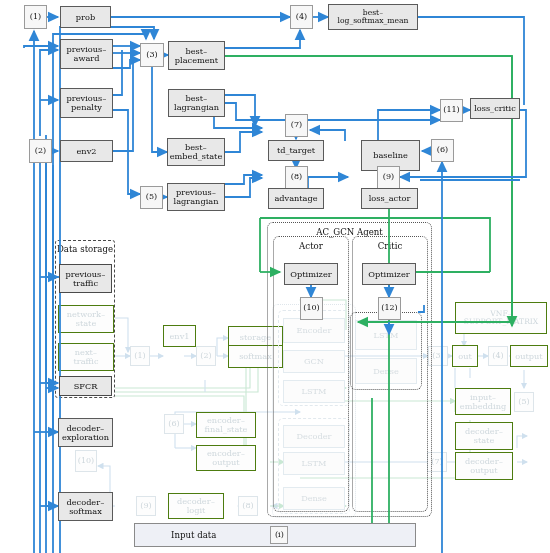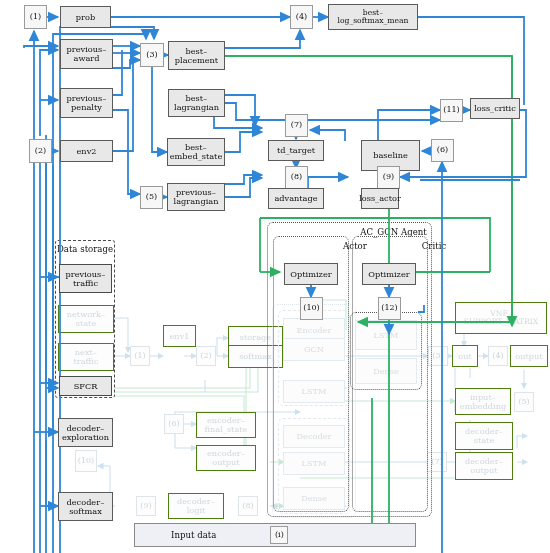--- a/index.html
+++ b/index.html
@@ -14,21 +14,21 @@
   .box.strong{border:1.6px solid #4a4a4a;}
   
   .idx{background:#f7f7f7;border:1px solid #9a9a9a;color:#111;font-size:8px;}
   
   .fade{background:#fdfdfd;border:1px solid #4d7c0f;color:#cfd8dd;font-size:8.2px;}
   .fade2{background:#fcfcfc;border:1px solid #e3ebf0;color:#d6dde1;font-size:8.2px;text-align:center;}
   .fidx{background:#fdfdfd;border:1px solid #dde5ea;color:#cdd6db;font-size:8px;}
   
   .grp{position:absolute;box-sizing:border-box;}
   .dashgrey{border:1.3px dashed #4a4a4a;border-radius:3px;}
-  .dotgrey{border:1.5px dotted #555;border-radius:6px;padding-left:44px;}
+  .dotgrey{border:1.5px dotted #555;border-radius:6px;}
   .dotfade{border:1.4px dotted #dfe6eb;border-radius:6px;}
   .dashfade{border:1.2px dashed #e2e9ee;border-radius:5px;}
   .ttl{position:absolute;width:100%;text-align:center;font-size:8.6px;color:#111;}
   .legend{position:absolute;background:#eef0f6;border:1.2px solid #8a8a8a;
           display:flex;align-items:center;font-size:8.6px;color:#111;}
 </style>
 </head>
 <body>
 
 <div id="stage">
@@ -115,21 +115,21 @@
   <div class="nd fade" style="left:228px;top:326px;width:55px;height:23px">
       <span>storage</span>
     </div>
   <div class="nd fade" style="left:228px;top:345px;width:55px;height:23px">
       <span>softmax</span>
     </div>
 
   <div class="nd fade2" style="left:283px;top:318px;width:62px;height:25px">
       <span>Encoder</span>
     </div>
-  <div class="nd fade2" style="left:283px;top:338px;width:62px;height:23px">
+  <div class="nd fade2" style="left:283px;top:350px;width:62px;height:23px">
       <span>GCN</span>
     </div>
   <div class="nd fade2" style="left:283px;top:380px;width:62px;height:23px">
       <span>LSTM</span>
     </div>
   <div class="nd fade2" style="left:283px;top:425px;width:62px;height:23px">
       <span>Decoder</span>
     </div>
   <div class="nd fade2" style="left:283px;top:452px;width:62px;height:23px">
       <span>LSTM</span>
@@ -431,21 +431,21 @@
 
   <div class="nd idx" style="left:285px;top:166px;width:23px;height:23px">
       <span>(8)</span>
     </div>
   <div class="nd idx" style="left:377px;top:166px;width:23px;height:23px">
       <span>(9)</span>
     </div>
   <div class="nd box" style="left:268px;top:188px;width:56px;height:21px">
       <span>advantage</span>
     </div>
-  <div class="nd box" style="left:361px;top:188px;width:38px;height:21px">
+  <div class="nd box" style="left:361px;top:188px;width:57px;height:21px">
       <span>loss_actor</span>
     </div>
 
   <div class="nd idx" style="left:440px;top:99px;width:23px;height:23px">
       <span>(11)</span>
     </div>
   <div class="nd box" style="left:470px;top:98px;width:50px;height:21px">
       <span>loss_critic</span>
     </div>
 

